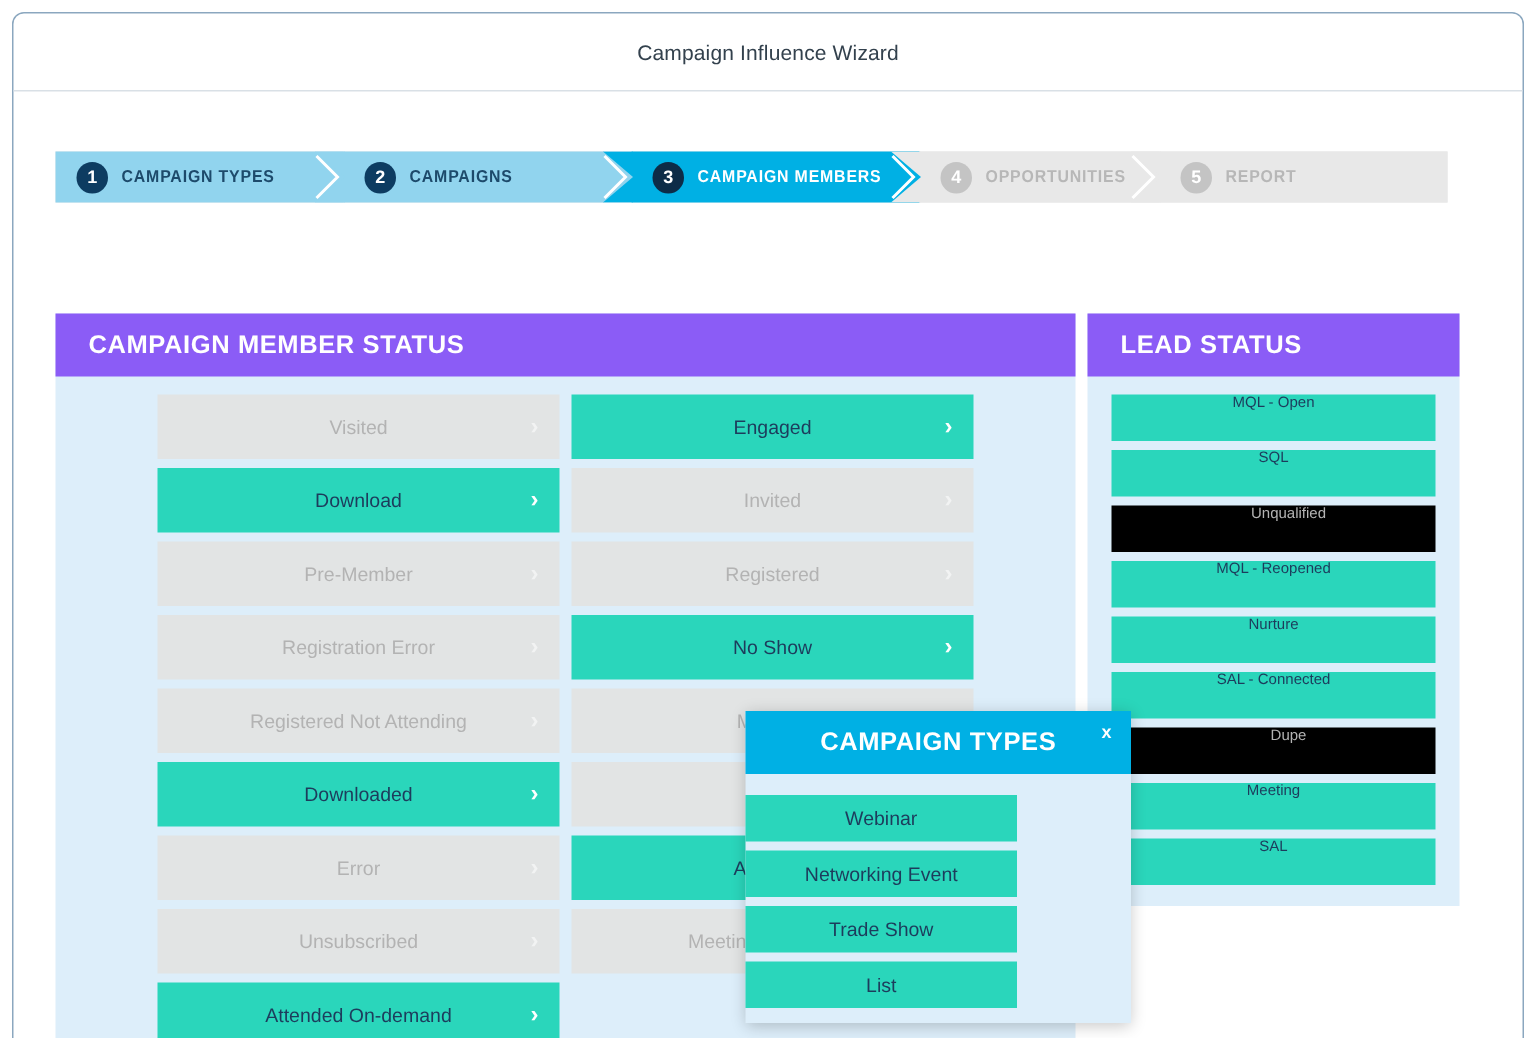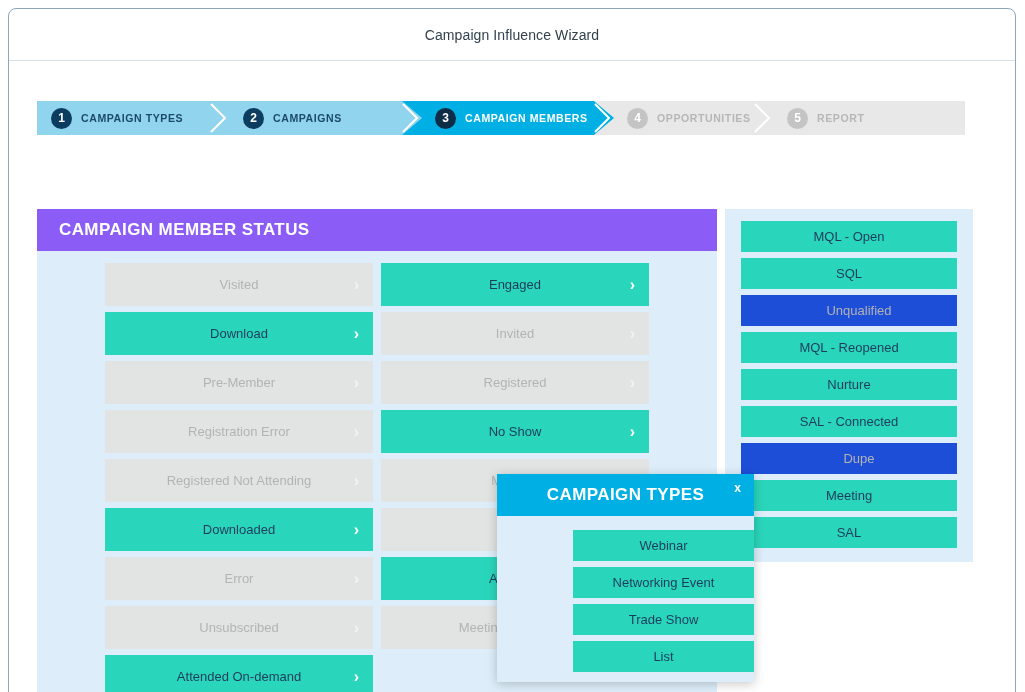--- a/index.html
+++ b/index.html
@@ -192,30 +192,29 @@
   .lead-col {
     display: flex;
     flex-direction: column;
     gap: 6px;
     align-items: center;
   }
   .lbtn {
     width: 216px;
     height: 31px;
     display: flex;
-    align-items: center;
-    justify-content: center;
-    font-size: 13px;
+    justify-content: center;
+    font-size: 10px;
     border: none;
     cursor: pointer;
     padding: 0;
     font-family: "Liberation Sans", sans-serif;
   }
   .lbtn.on { background: #2ad6bb; color: #1d3c5c; }
-  .lbtn.off { background: #1d4ed8; color: #b3b3b3; padding-left: 20px; }
+  .lbtn.off { background: #000000; color: #b3b3b3; padding-left: 20px; }
 
   
   .modal {
     position: absolute;
     left: 497px;
     top: 474px;
     width: 257px;
     background: #ddeefa;
     box-shadow: 0 2px 10px rgba(0,0,0,0.22);
     z-index: 50;
@@ -244,21 +243,21 @@
     background: none;
     border: none;
     cursor: pointer;
     padding: 2px 4px;
     font-family: "Liberation Sans", sans-serif;
   }
   .modal-body {
     padding: 14px 0 10px 0;
     display: flex;
     flex-direction: column;
-    align-items: flex-end;
+    align-items: flex-start;
     gap: 6px;
   }
   .mbtn {
     width: 181px;
     height: 31px;
     background: #2ad6bb;
     color: #1d3c5c;
     border: none;
     font-size: 13px;
     cursor: pointer;
@@ -410,20 +409,23 @@
                   <button class="sbtn off">
                     <span>Meeting Requested</span>
                     <span class="chev">›</span>
                   </button>
                 </div>
             </div>
           </div>
         </div>
 
         <div class="panel panel-right">
+          <div class="panel-head">
+            <span class="ptitle">LEAD STATUS</span>
+          </div>
           <div class="panel-body">
             <div class="lead-col" id="lead-list">
                 <button class="lbtn on">
                   <span>MQL - Open</span>
                 </button>
                 <button class="lbtn on">
                   <span>SQL</span>
                 </button>
                 <button class="lbtn off">
                   <span>Unqualified</span>

